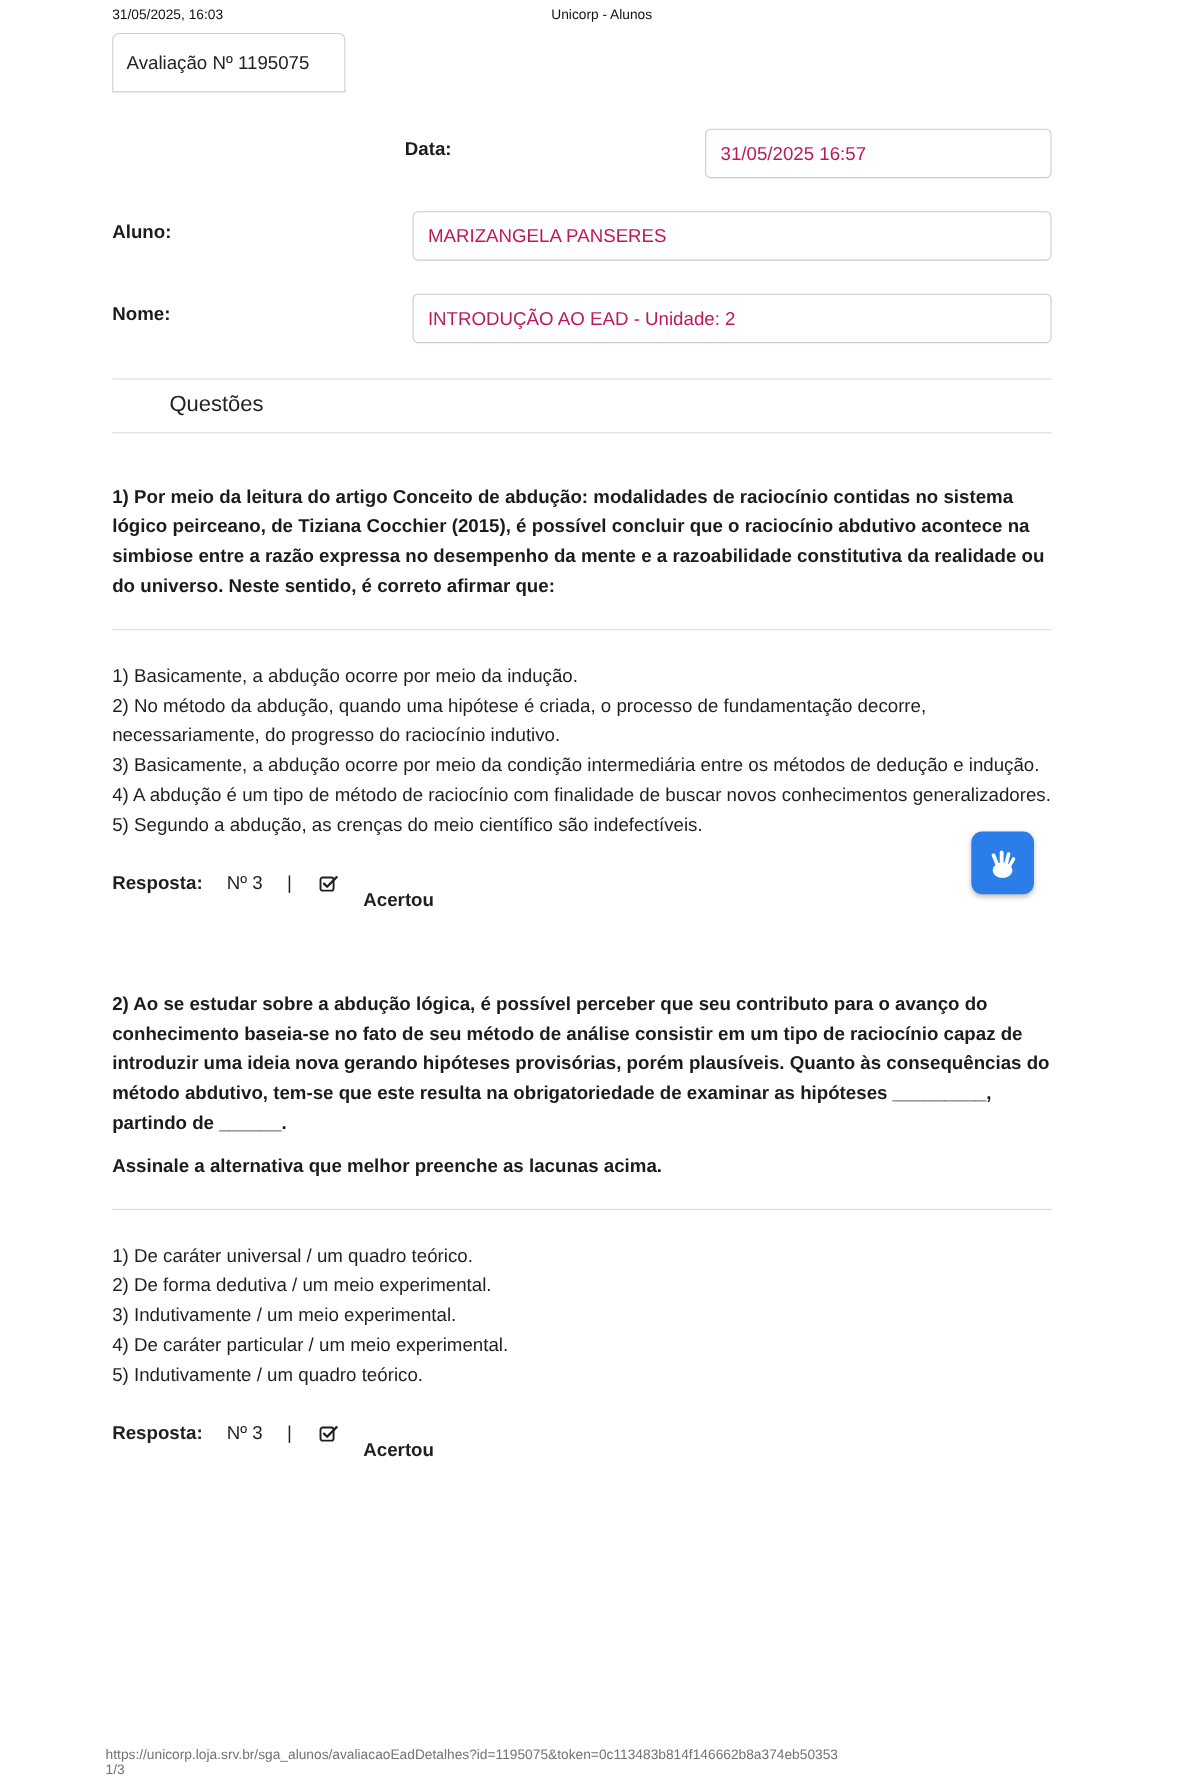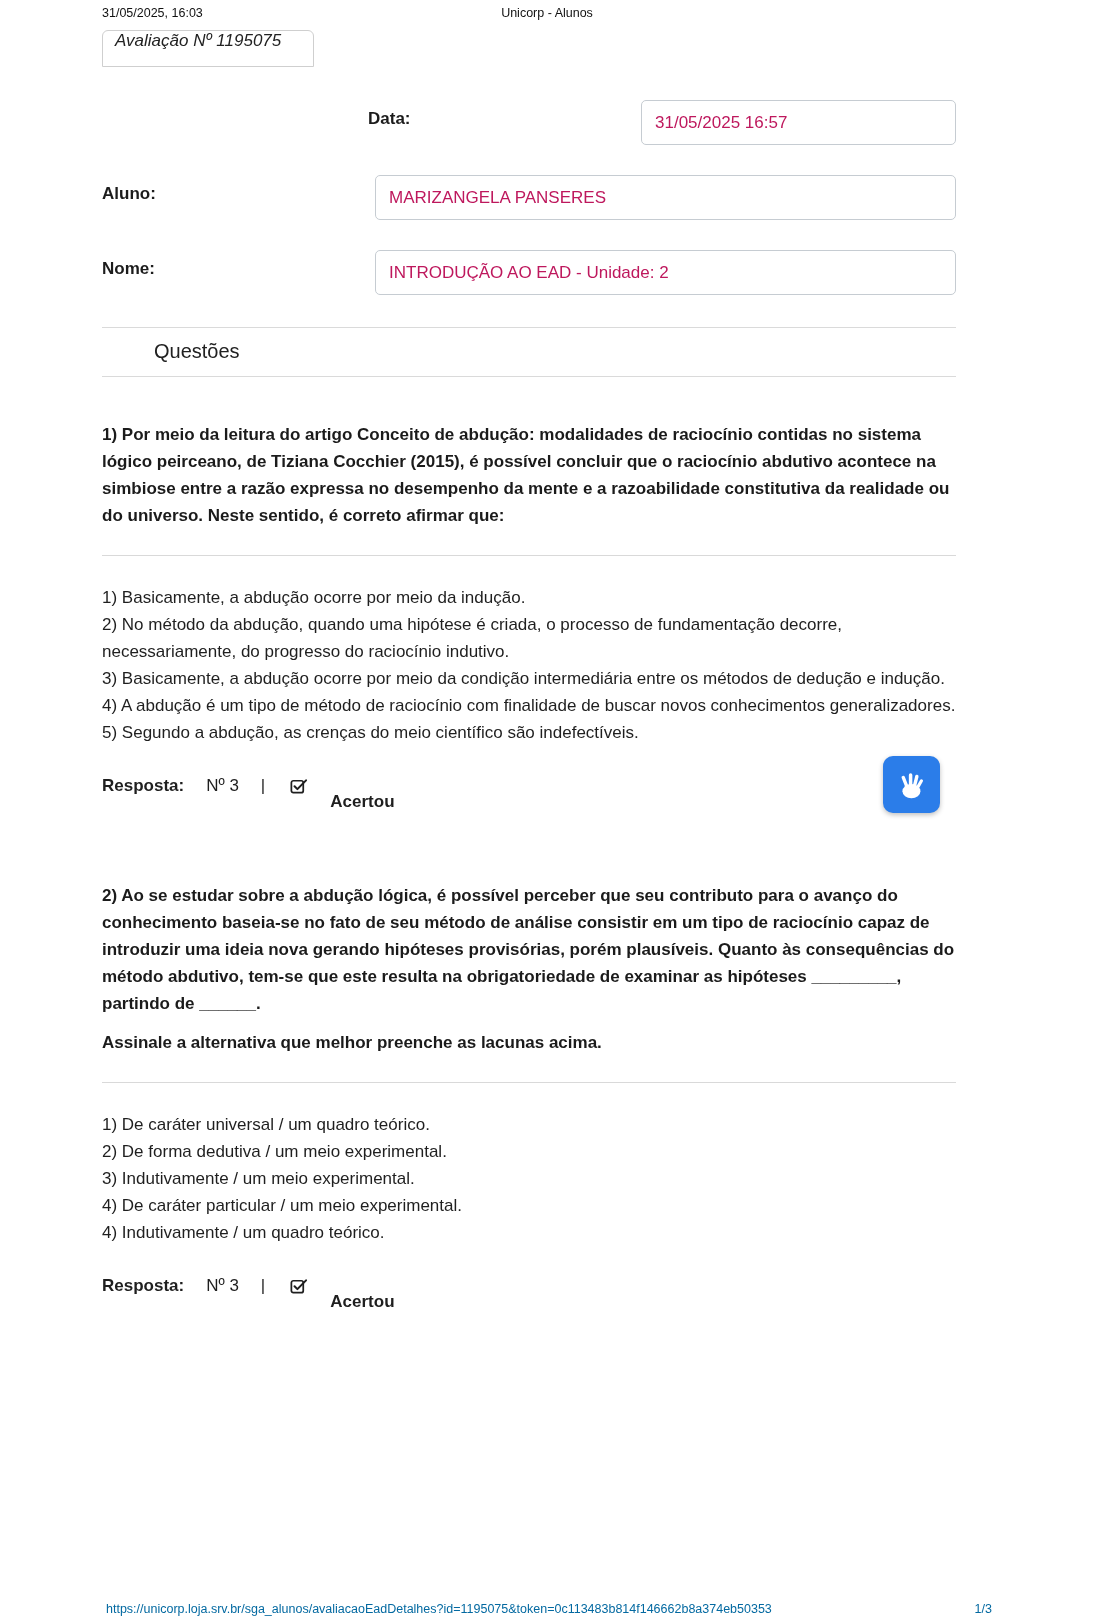--- a/index.html
+++ b/index.html
@@ -7,29 +7,29 @@
   .page {
     position:relative; width:906px; height:1623px; background:#ffffff;
     font-family:"Liberation Sans","DejaVu Sans",sans-serif; color:#1f1f1f;
     overflow:hidden; margin:0 auto;
   }
   
   .print-header { position:absolute; top:6px; left:0; right:0; height:18px; font-size:12.5px; color:#111; }
   .ph-date { position:absolute; left:8px; top:0; }
   .ph-title { text-align:center; }
   .print-footer {
-    position:absolute; bottom:7px; left:12px; right:8px;
-    display:flex; justify-content:space-between; font-size:12.5px; color:#0369a1;
+    position:absolute; bottom:7px; left:2px; right:8px;
+    display:flex; justify-content:space-between; font-size:12.5px; color:#737373;flex-direction:column;
   }
   
   .content { position:absolute; top:30px; left:8px; right:44px; }
   
   .tab {
     display:inline-block; border:1px solid #cfcfcf; border-radius:6px 6px 0 0;
-    padding:0 14px 15px 12px; min-width:212px; font-size:17px; color:#222; background:#fff;font-style:italic;
+    padding:17px 14px 15px 12px; min-width:212px; font-size:17px; color:#222; background:#fff;
   }
   
   .form { margin-top:33px; }
   .form-row { display:flex; align-items:flex-start; margin-bottom:30px;justify-content:flex-end; }
   .form-label { width:273px; font-weight:600; font-size:17px; padding-top:9px; color:#1c1c1c; }
   .form-input {
     height:45px; border:1px solid #c6ccd2; border-radius:5px; background:#fff;
     font-family:inherit; font-size:17px; color:#be185d; padding:0 13px; outline:none;
   }
   .input-short { width:315px; }
@@ -116,21 +116,21 @@
     
     <div class="question">
       <p class="q-text">2) Ao se estudar sobre a abdução lógica, é possível perceber que seu contributo para o avanço do conhecimento baseia-se no fato de seu método de análise consistir em um tipo de raciocínio capaz de introduzir uma ideia nova gerando hipóteses provisórias, porém plausíveis. Quanto às consequências do método abdutivo, tem-se que este resulta na obrigatoriedade de examinar as hipóteses _________, partindo de ______.</p>
       <p class="q-text">Assinale a alternativa que melhor preenche as lacunas acima.</p>
       <div class="q-divider"></div>
       <div>
         <div class="q-option">1) De caráter universal / um quadro teórico.</div>
         <div class="q-option">2) De forma dedutiva / um meio experimental.</div>
         <div class="q-option">3) Indutivamente / um meio experimental.</div>
         <div class="q-option">4) De caráter particular / um meio experimental.</div>
-        <div class="q-option">4) Indutivamente / um quadro teórico.</div>
+        <div class="q-option">5) Indutivamente / um quadro teórico.</div>
       </div>
       <div class="answer-row">
         <span class="answer-label">Resposta:</span>
         <span>Nº 3</span>
         <span>|</span>
         <span class="check-icon">
           <svg viewBox="0 0 24 24" fill="none">
             <rect x="3" y="6" width="15" height="15" rx="2.5" stroke="#1f1f1f" stroke-width="2.2"></rect>
             <path d="M7 13l3.6 3.6L21.5 5.5" stroke="#1f1f1f" stroke-width="2.6" stroke-linecap="round" stroke-linejoin="round"></path>
           </svg>

